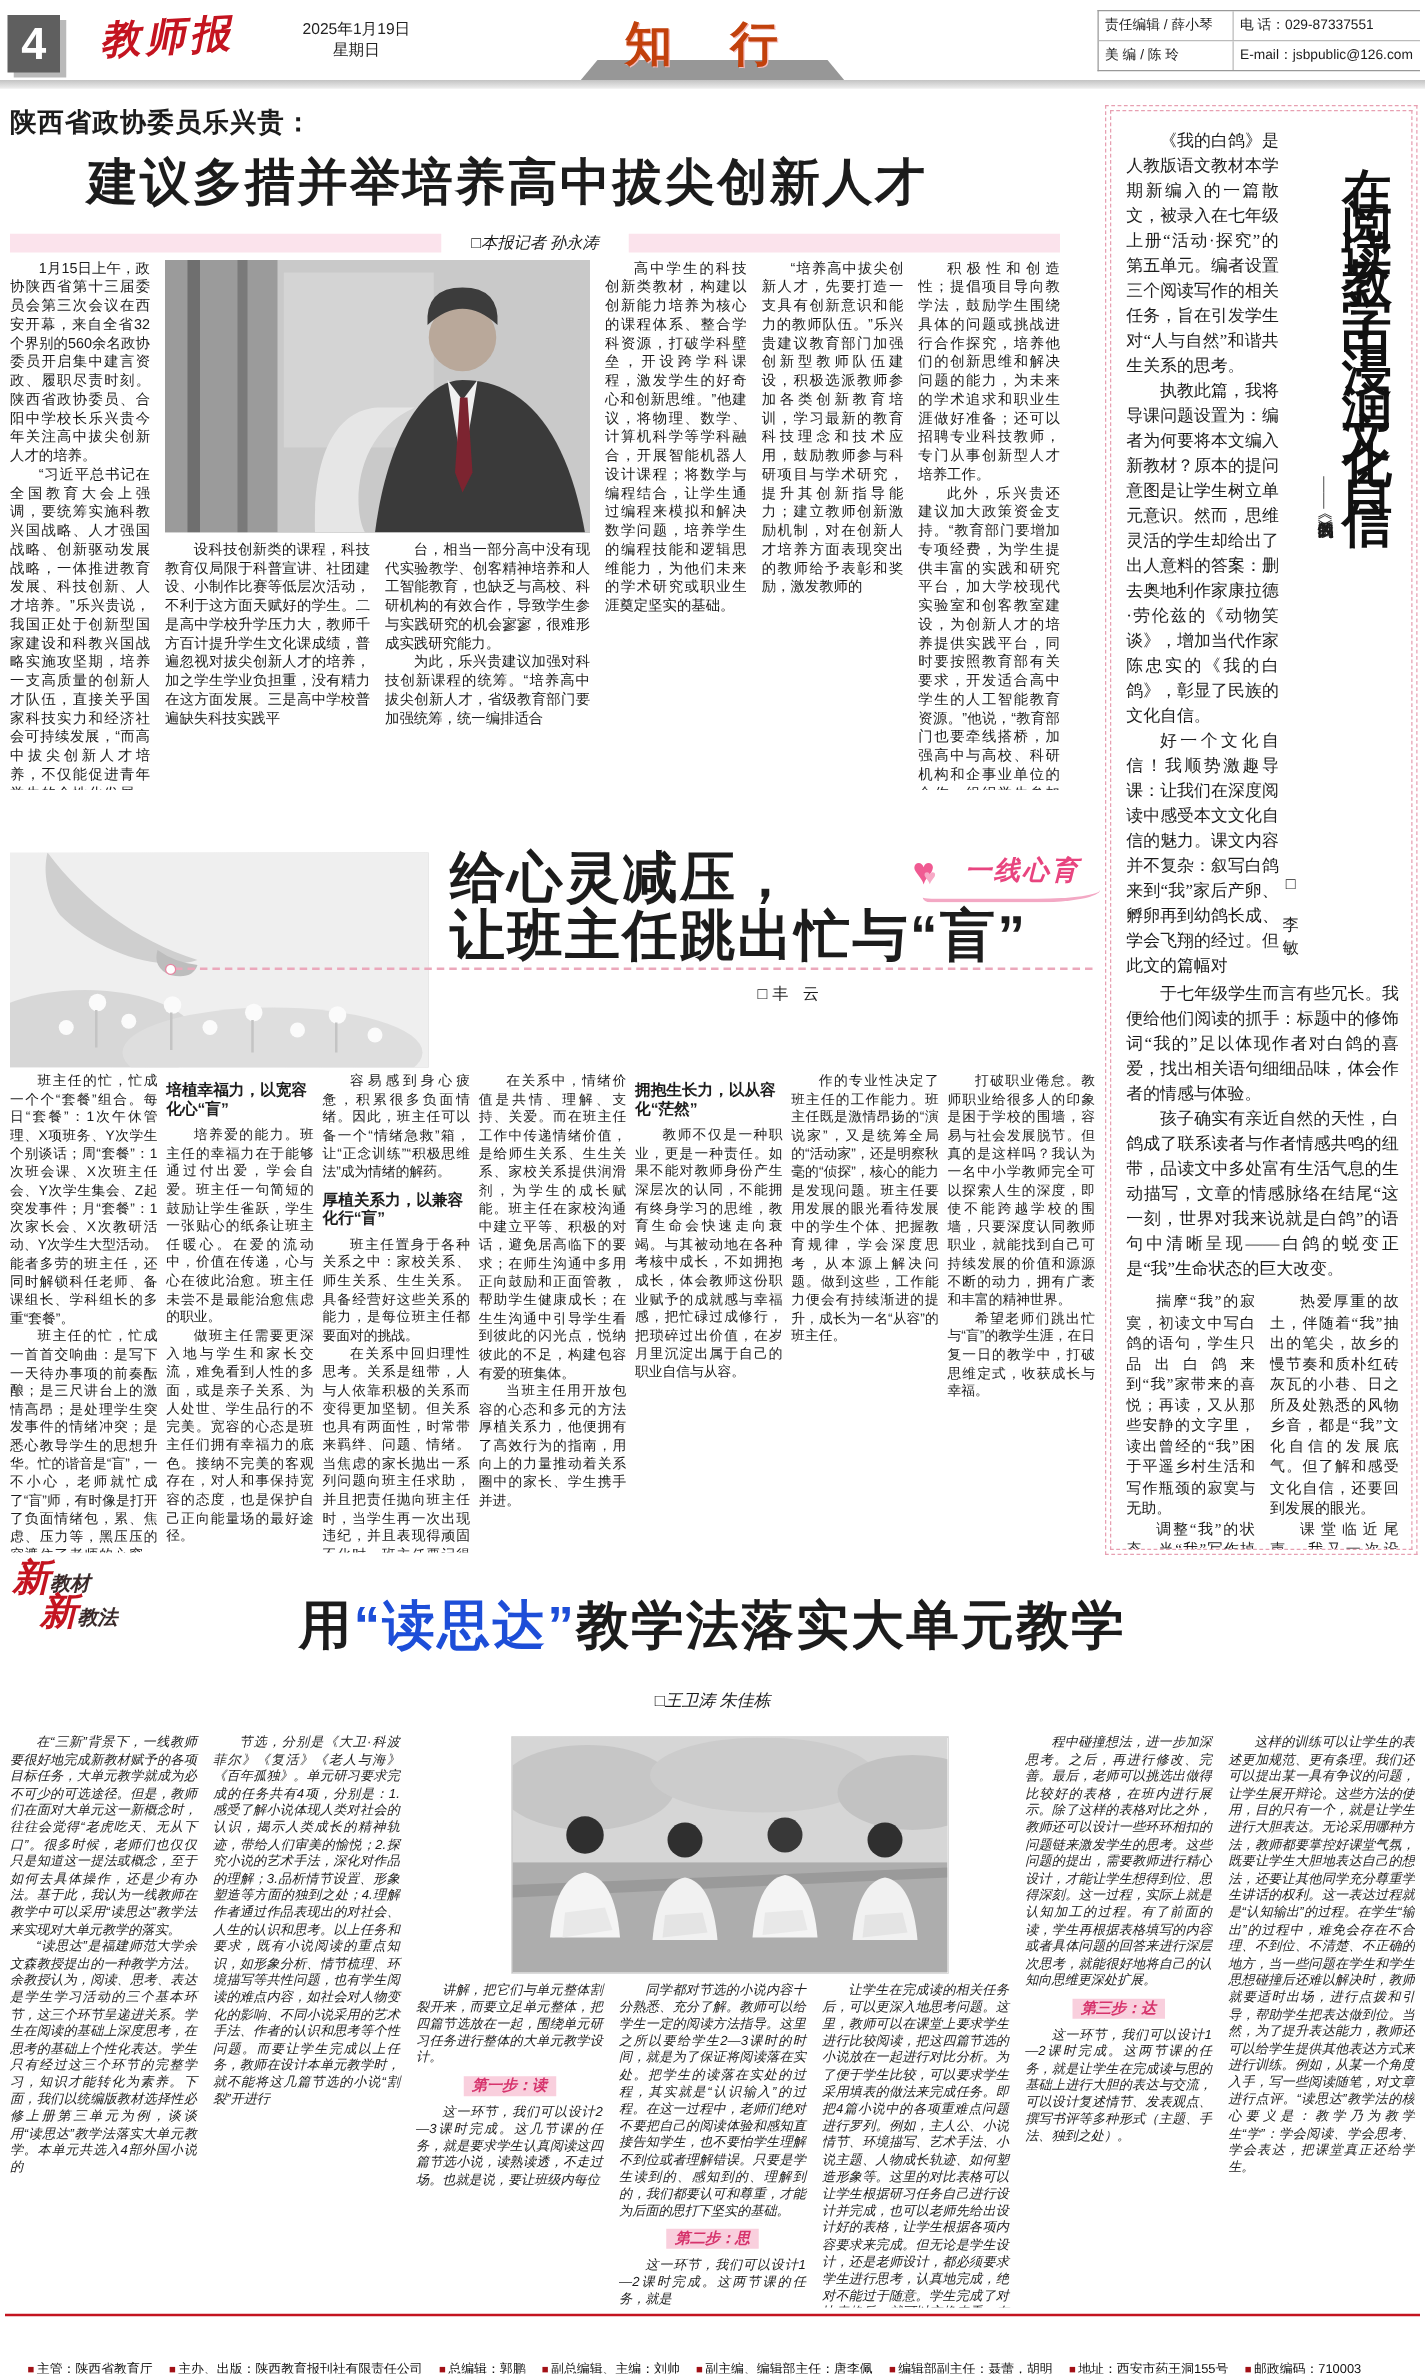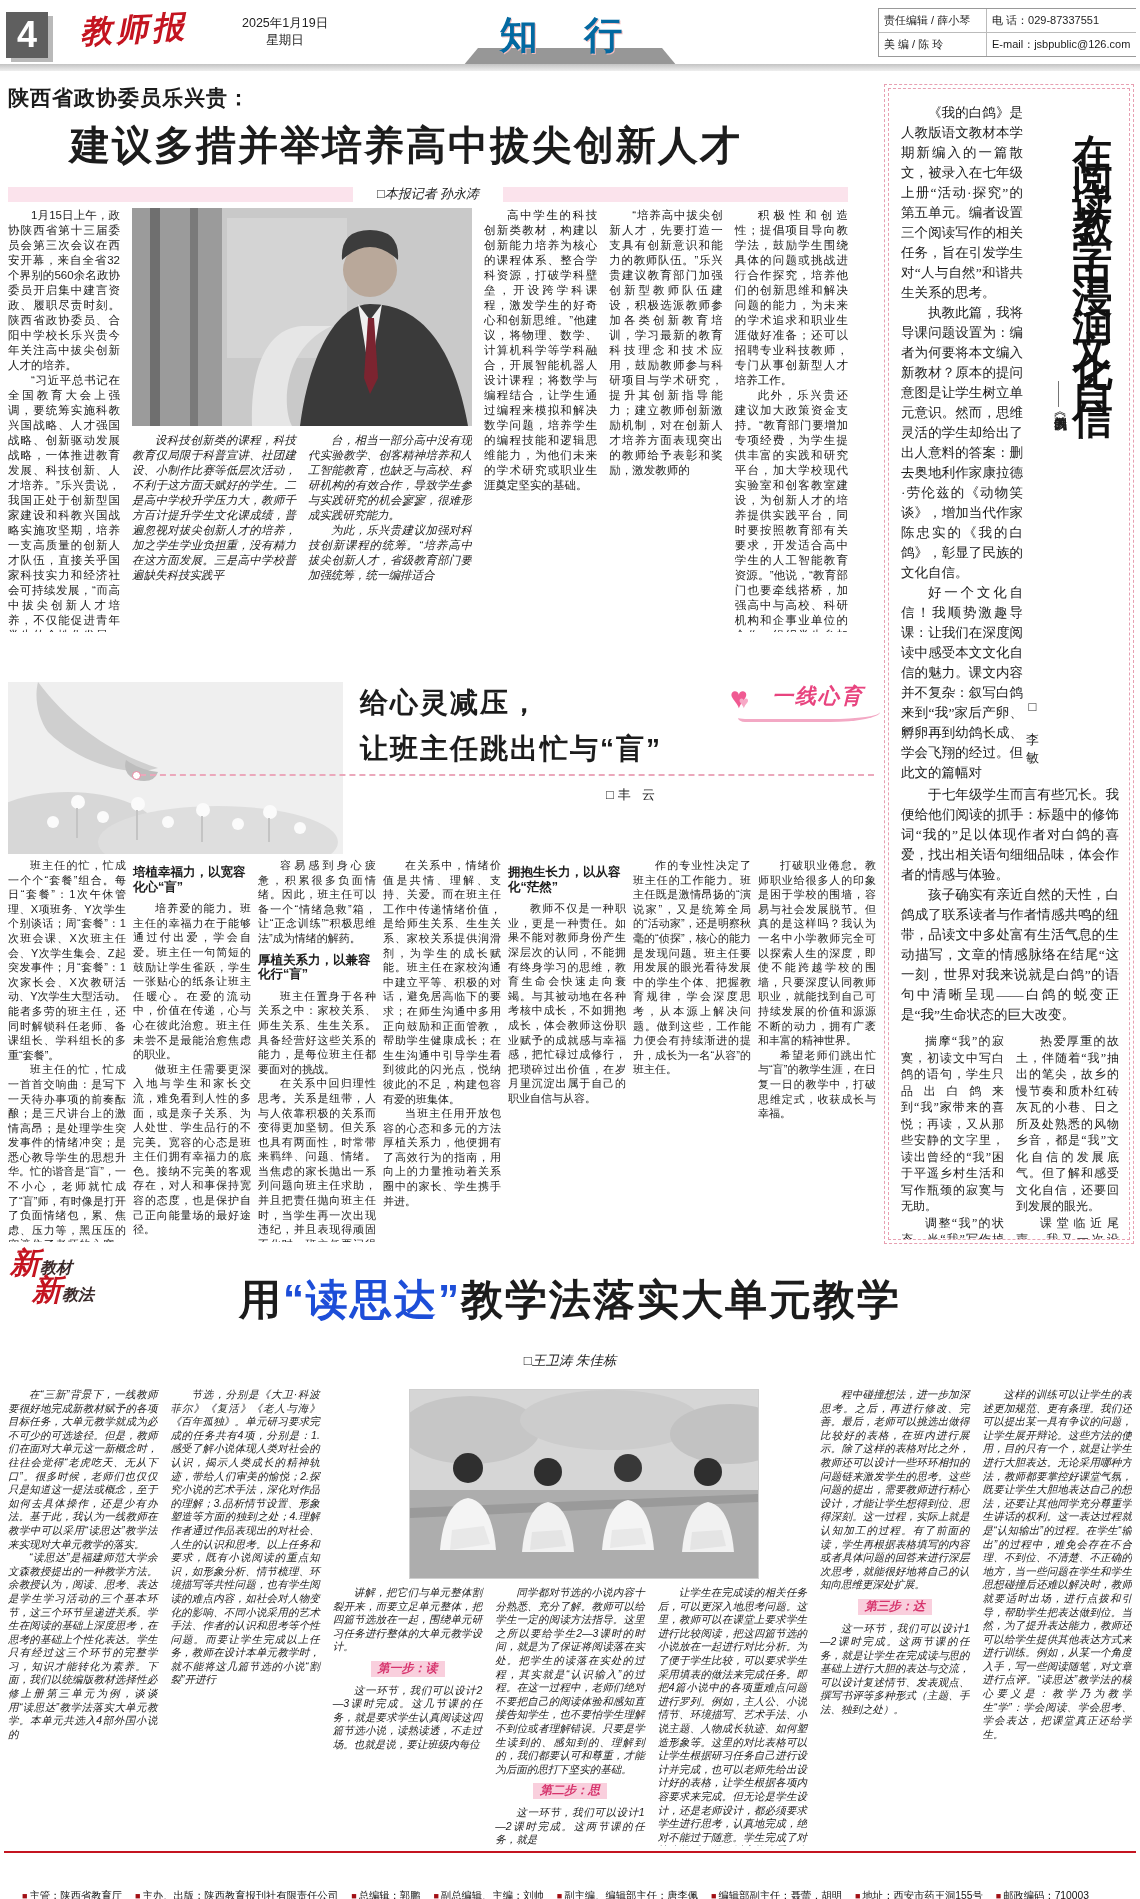--- a/index.html
+++ b/index.html
@@ -11,21 +11,21 @@
   .topbar { position:absolute; left:0; top:0; width:1140px; height:64px; }
   .pagenum { position:absolute; left:6px; top:12px; width:42px; height:46px; background:#5f5f5f; color:#fff;
              font-size:36px; font-weight:bold; text-align:center; line-height:46px; box-shadow:5px 4px 0 #b9b9b9; }
   .masthead { position:absolute; left:80px; top:8px; font-family:"Liberation Serif",serif; font-style:italic;
               font-weight:bold; font-size:32px; color:#c41420; letter-spacing:4px; transform:rotate(-3deg); }
   .dateblock { position:absolute; left:242px; top:15px; font-size:12.5px; line-height:17px; text-align:center; color:#222; }
   .secwrap { position:absolute; left:0; right:0; top:6px; height:58px; text-align:center; }
   .sectrap { position:absolute; left:50%; transform:translateX(-50%); top:42px; width:214px; height:18px;
              background:#979797; clip-path:polygon(7% 0,93% 0,100% 100%,0 100%); }
   .sectitle { position:relative; z-index:2; display:inline-block; margin-top:4px; font-size:38px; font-weight:900;
-              color:#0369a1; letter-spacing:18px; text-shadow:1px 1px 0 #f3bcbc; }
+              color:#c2410c; letter-spacing:18px; text-shadow:1px 1px 0 #f3bcbc; }
   .edblock { position:absolute; right:4px; top:8px; width:258px; font-size:11px; line-height:1.35;
              border-top:1px solid #999; border-bottom:1px solid #999; border-left:1px solid #999; }
   .edrow { display:flex; }
   .edrow + .edrow { border-top:1px solid #bbb; }
   .edrow span { padding:4px 5px; }
   .ed-l { width:108px; border-right:1px solid #bbb; }
   .rule { position:absolute; left:0; top:64px; width:1140px; height:7px; background:linear-gradient(#c3c3c3,#efefef); }
 
   
   p { text-indent:2em; text-align:justify; }
@@ -38,21 +38,21 @@
   .kicker { font-size:21px; font-weight:bold; letter-spacing:1px; }
   .headline { font-size:40px; font-weight:900; margin:6px 0 0 62px; letter-spacing:2px; white-space:nowrap; }
   .bylinebar { display:flex; align-items:center; height:18px; margin-top:12px; }
   .pinkseg { flex:1; height:15px; background:#fbe3ec; }
   .byl { padding:0 24px; font-family:"Liberation Serif",serif; font-style:italic; font-size:13px; white-space:nowrap; }
   .tbody { display:flex; gap:12px; margin-top:5px; height:424px; overflow:hidden; }
   .tbody .seg, .tbody .col { font-size:11.5px; line-height:15px; }
   .tcol1 { flex:0 0 112px; }
   .photowrap { flex:0 0 340px; }
   .photo1 { width:340px; height:218px; background:linear-gradient(115deg,#cfcfcf,#8e8e8e); overflow:hidden; }
-  .pwcols { display:flex; gap:12px; margin-top:7px; height:196px; overflow:hidden;font-style:italic; }
+  .pwcols { display:flex; gap:12px; margin-top:7px; height:196px; overflow:hidden; }
   .pwcols .seg { flex:1; }
   .trcols { flex:1; display:flex; gap:12px; }
   .trcols .col { flex:1; }
 
   
   .box-reading { position:absolute; left:884px; top:84px; width:250px; height:1160px;
                  border:1px dashed #e79fb1; padding:3px; }
   .box-inner { position:relative; width:100%; height:100%; border:1px dashed #e79fb1; padding:14px 10px 10px 12px; overflow:hidden; }
   .rnarrow { width:122px; font-family:"Liberation Serif","DejaVu Serif",serif; font-size:13.5px; line-height:20px; }
   .rnarrow p, .rwide p { margin:0; }
@@ -61,21 +61,21 @@
   .rcols .col { flex:1; font-family:"Liberation Serif","DejaVu Serif",serif; font-size:12px; line-height:16.5px; }
   .vt { position:absolute; writing-mode:vertical-rl; text-orientation:mixed; }
   .vt1 { right:8px; top:14px; height:970px; font-size:40px; font-weight:900; letter-spacing:24px; color:#111; }
   .vt2 { right:60px; top:292px; height:440px; font-size:13px; font-family:"Liberation Serif",serif; }
   .vt3 { right:88px; top:610px; height:120px; font-size:13px; font-family:"Liberation Serif",serif; letter-spacing:8px; }
 
   
   .art-psych { position:absolute; left:8px; top:676px; width:868px; height:566px; }
   .photo2 { position:absolute; left:0; top:6px; width:335px; height:172px; overflow:hidden;
             background:linear-gradient(100deg,#f2f2f2,#d8d8d8); }
-  .ptitle { position:absolute; left:352px; top:4px; font-weight:900; line-height:46px; font-size:28px; letter-spacing:2px; }
+  .ptitle { position:absolute; left:352px; top:4px; font-weight:900; line-height:46px; font-size:44px; letter-spacing:2px; }
   .pauthor { position:absolute; left:598px; top:110px; font-family:"Liberation Serif",serif; font-size:13px; letter-spacing:4px; }
   .pdash { position:absolute; left:132px; top:98px; right:2px; border-top:2px dashed #eba8bb; }
   .pdash::before { content:""; position:absolute; left:-8px; top:-5px; width:7px; height:7px; border:1.5px solid #e884a0;
                    border-radius:50%; background:#fff; }
   .pbadge { position:absolute; left:724px; top:6px; width:152px; }
   .pbadge .hearts { position:absolute; left:-2px; top:2px; }
   .h-big { color:#f05a92; font-size:30px; line-height:28px; }
   .h-sm  { color:#f7a9c6; font-size:17px; margin-left:-9px; }
   .pbadge .btxt { margin-left:40px; color:#e8447f; font-weight:bold; font-style:italic; font-size:21px; letter-spacing:2px; }
   .bswoosh { margin-top:2px; margin-left:6px; width:142px; height:10px; border-bottom:3px solid #f3a8c4;

